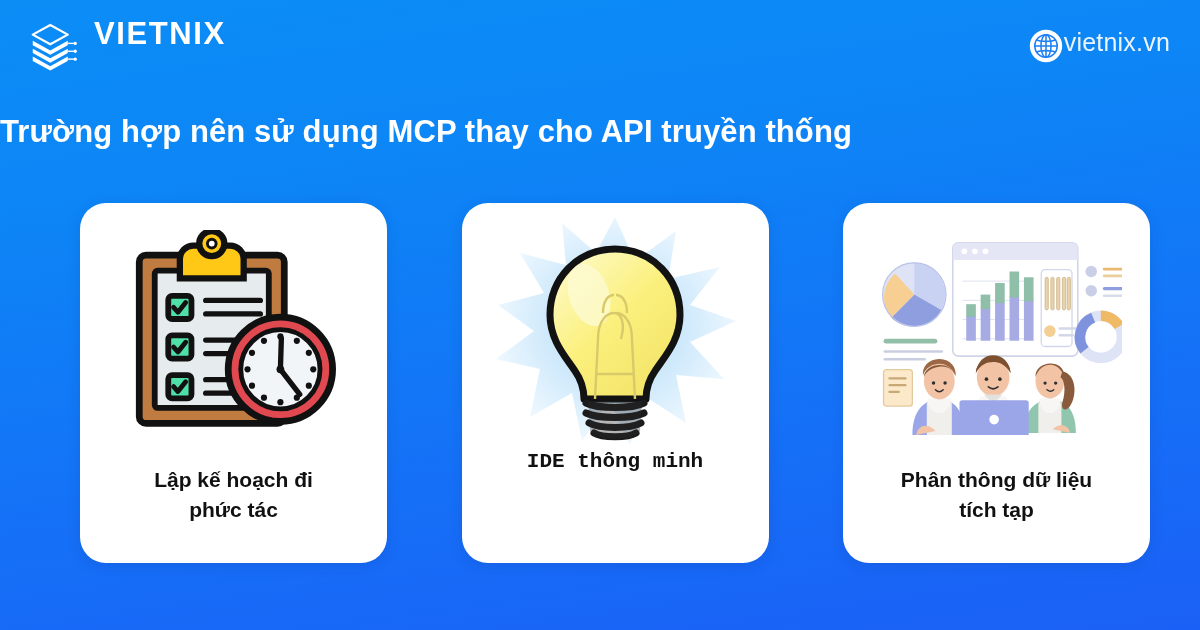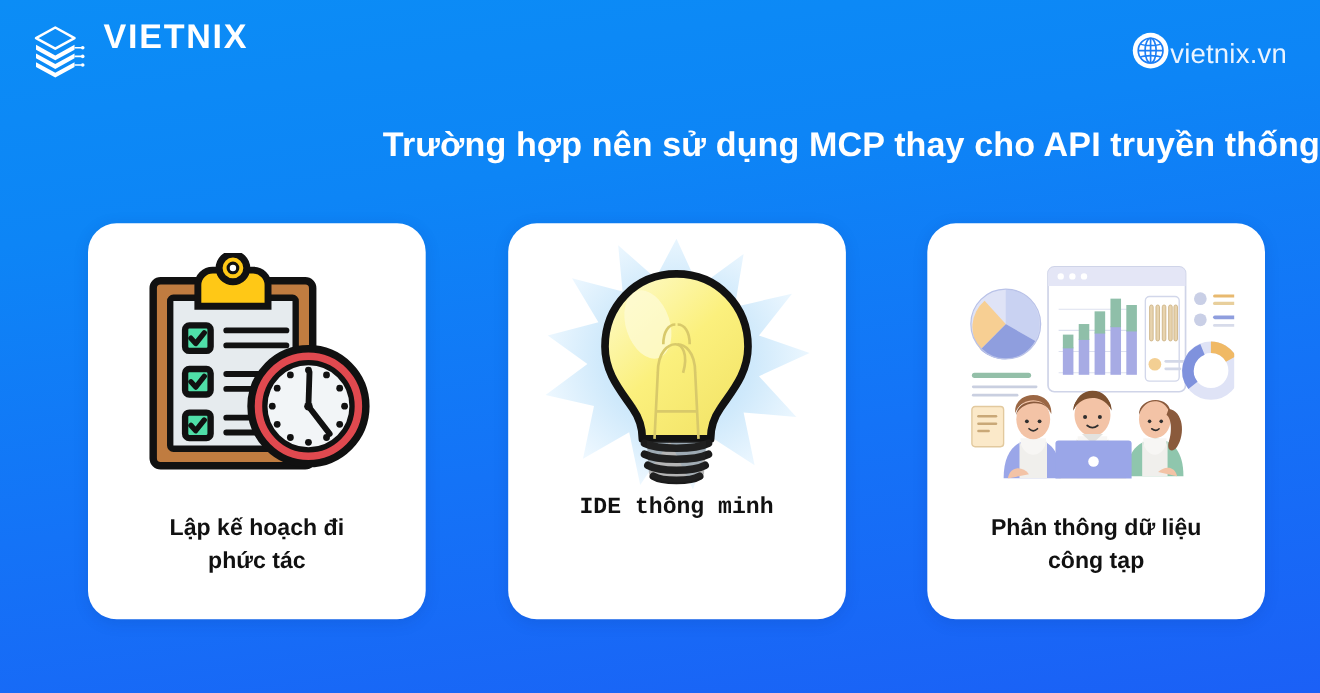--- a/index.html
+++ b/index.html
@@ -13,27 +13,27 @@
   
   .header { position:absolute; top:0; left:0; width:1200px; height:100px; }
 
   .brand { position:absolute; left:24px; top:18px; display:flex; align-items:flex-start; gap:14px; }
   .brand-mark { width:56px; height:56px; }
   .brand-word {
     color:#ffffff; font-size:31px; font-weight:700; letter-spacing:1.6px; line-height:1;
     padding-bottom:2px;
   }
 
-  .site { position:absolute; right:30px; top:28px; display:flex; align-items:flex-end; }
+  .site { position:absolute; right:30px; top:28px; display:flex; align-items:flex-start; }
   .globe { width:36px; height:36px; }
   .site-label { color:#eaf4ff; font-size:25px; font-weight:400; letter-spacing:.2px; }
 
   
   .title {
-    position:absolute; top:112px; left:0; width:1200px; text-align:right;
+    position:absolute; top:112px; left:0; width:1200px; text-align:left;
     color:#ffffff; font-size:31px; font-weight:700; letter-spacing:.1px; line-height:1.3;
   }
 
   
   .cards { position:absolute; top:203px; left:80px; width:1070px; height:360px;
            display:flex; justify-content:space-between; }
   .card {
     width:307px; height:360px; background:#ffffff; border-radius:26px;
     display:flex; flex-direction:column; align-items:center;
     box-shadow:0 3px 14px rgba(0,40,110,.13);
@@ -333,17 +333,17 @@
             <circle cx="39" cy="22" r="5" fill="#ffffff"></circle>
             <path d="M-4 39 h86 l5 8 h-96 z" fill="#aeb8ee"></path>
           </g>
 
           <rect x="-26" y="104" width="260" height="4" rx="2" fill="#e9ebf3"></rect>
         </g>
       </svg>
     </div>
     <div class="card-label">
       <span>Phân thông dữ liệu</span><br>
-      <span>công tạp</span>
+      <span>tích tạp</span>
     </div>
   </div>
 
 </div>
 
 </body></html>

